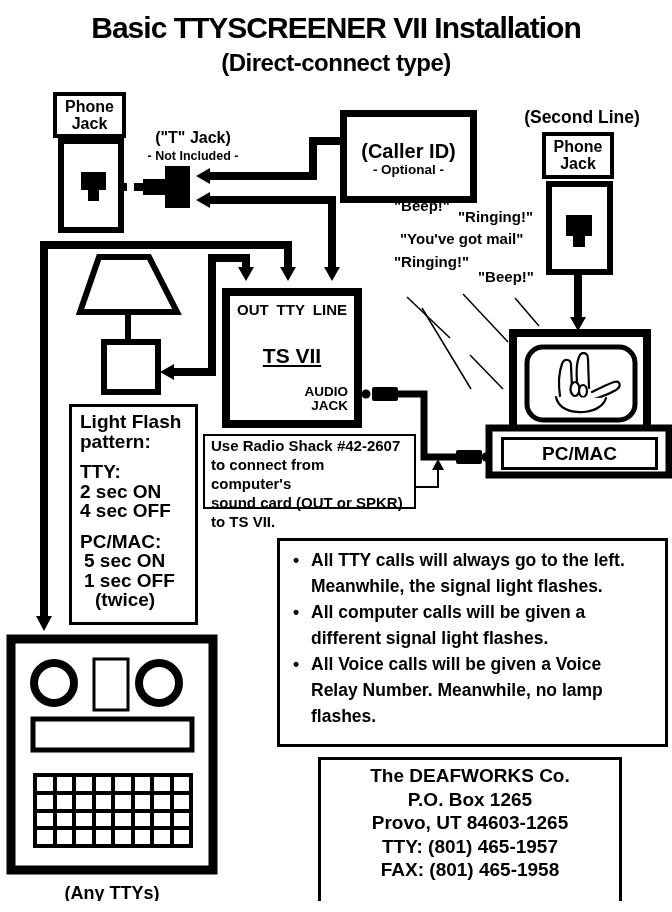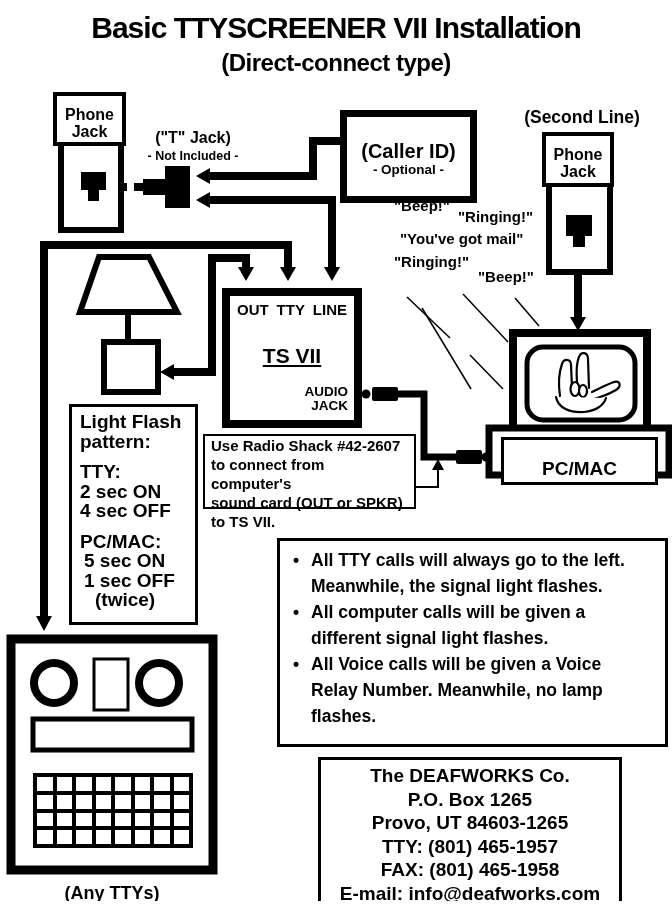--- a/index.html
+++ b/index.html
@@ -4,42 +4,42 @@
 <style>
   html,body{margin:0;padding:0;background:#fff;}
   #stage{position:relative;width:672px;height:901px;background:#fff;overflow:hidden;
          font-family:"Liberation Sans",sans-serif;font-weight:bold;color:#000;}
   #wires{position:absolute;left:0;top:0;width:672px;height:912px;}
   .abs{position:absolute;}
   .pre{white-space:pre-line;}
   .title{left:0;top:11px;width:672px;font-size:30px;letter-spacing:-1px;text-align:center;}
   .subtitle{left:0;top:49px;width:672px;font-size:24px;letter-spacing:-0.5px;text-align:center;}
   .jack-label{border:4px solid #000;background:#fff;font-size:16px;line-height:17px;
-              text-align:center;padding-top:10px;}
+              text-align:center;padding-top:2px;}
   .tjack-label{left:128px;top:129px;width:130px;font-size:16px;text-align:center;}
   .tjack-note{left:123px;top:149px;width:140px;font-size:12.5px;text-align:center;}
   .callerid{left:340px;top:110px;width:123px;height:56px;border:7px solid #000;background:#fff;
             text-align:center;padding-top:23px;}
   .callerid .big{font-size:20px;line-height:22px;}
   .callerid .small{font-size:13.5px;line-height:16px;}
   .secondline{left:500px;top:107px;width:164px;font-size:17.5px;text-align:center;}
   .sound{font-size:15px;}
   .tsvii{left:222px;top:288px;width:124px;height:124px;border:8px solid #000;background:#fff;}
   .ports{display:flex;justify-content:space-between;padding:5px 7px 0 7px;font-size:15px;}
   .tsname{position:absolute;left:0;top:48px;width:100%;text-align:center;font-size:21px;text-decoration:underline;}
   .audiojack{position:absolute;right:6px;bottom:7px;font-size:13.5px;line-height:14px;text-align:right;}
   .lightflash{left:69px;top:404px;width:115px;height:210px;border:3px solid #000;background:#fff;
               font-size:19px;line-height:19.5px;padding:5px 0 0 8px;}
   .lf-gap{height:11px;}
   .lf-ind1{padding-left:4px;}
   .lf-ind2{padding-left:15px;}
   .rsbox{left:203px;top:434px;width:197px;height:71px;border:2px solid #000;background:#fff;
          font-size:15px;line-height:19px;padding:0 6px;}
   .pcmac{left:501px;top:437px;width:151px;height:24px;border:3px solid #000;background:#fff;
-         font-size:19px;text-align:center;padding-top:18px;}
+         font-size:19px;text-align:center;padding-top:3px;}
   .notes{left:277px;top:538px;width:369px;height:197px;border:3px solid #000;background:#fff;
          padding:6px 6px 0 10px;font-size:17.5px;line-height:26px;}
   .note-item{position:relative;padding-left:21px;}
   .note-item::before{content:"\2022";position:absolute;left:3px;}
   .contact{left:318px;top:757px;width:298px;height:141px;border:3px solid #000;background:#fff;
            text-align:center;font-size:19px;line-height:23.5px;padding-top:4px;}
   .anyttys{left:32px;top:883px;width:160px;font-size:18px;text-align:center;}
   .keyboard{left:33px;top:773px;width:152px;height:67px;background:#000;display:grid;
             grid-template-columns:repeat(8,1fr);gap:4px;padding:4px;}
   .kb-key{background:#fff;}
@@ -220,21 +220,20 @@
 Relay Number.  Meanwhile, no lamp
 flashes.</div>
   </div>
 
   <div class="abs contact">
     <div>The DEAFWORKS Co.</div>
     <div>P.O. Box 1265</div>
     <div>Provo, UT  84603-1265</div>
     <div>TTY: (801) 465-1957</div>
     <div>FAX: (801) 465-1958</div>
-    <div>E-mail: info@deafworks.com</div>
   </div>
 
   <div class="abs keyboard">
       <div class="kb-key"></div>
       <div class="kb-key"></div>
       <div class="kb-key"></div>
       <div class="kb-key"></div>
       <div class="kb-key"></div>
       <div class="kb-key"></div>
       <div class="kb-key"></div>

